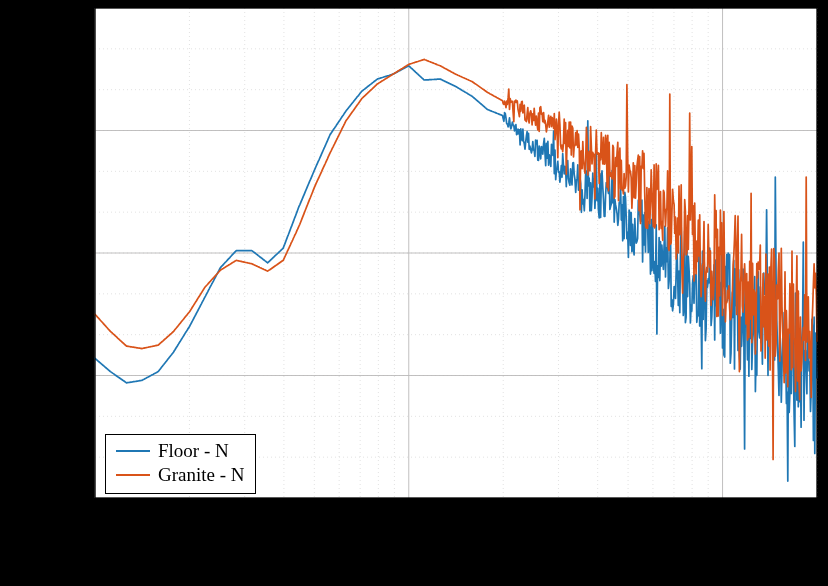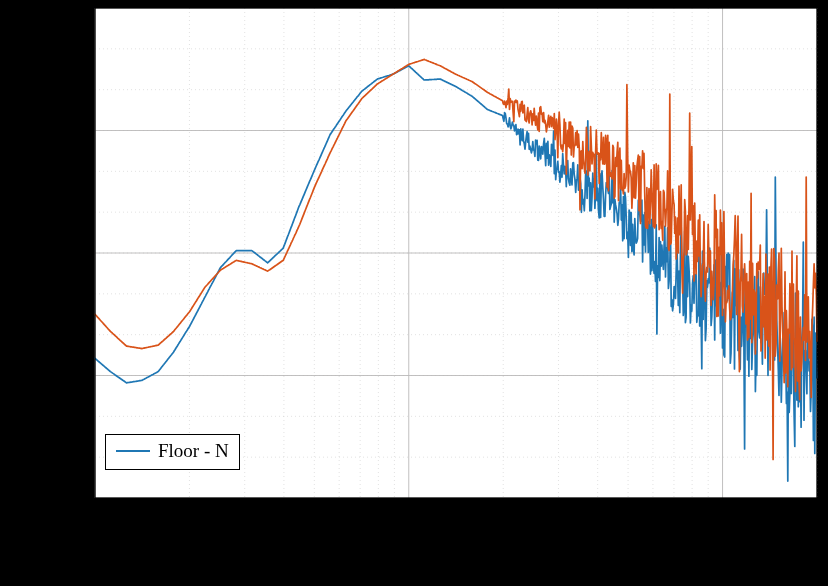--- a/index.html
+++ b/index.html
@@ -124,15 +124,19 @@
         <line x1="817" x2="817" y1="498" y2="502" stroke="#000" stroke-width="1"></line>
         <line x1="817" x2="817" y1="8" y2="4" stroke="#000" stroke-width="1"></line>
       </g>
 </svg>
 
 <div class="legend" id="legend" style="left: 105px; top: 434px;">
       <div class="legend-row">
         <div class="legend-swatch" style="border-top-color: rgb(31, 119, 180);"></div>
         <span>Floor - N</span>
       </div>
+      <div class="legend-row">
+        <div class="legend-swatch" style="border-top-color: rgb(217, 83, 25);"></div>
+        <span>Granite - N</span>
+      </div>
     </div>
 
 </div>
 
 </body></html>

